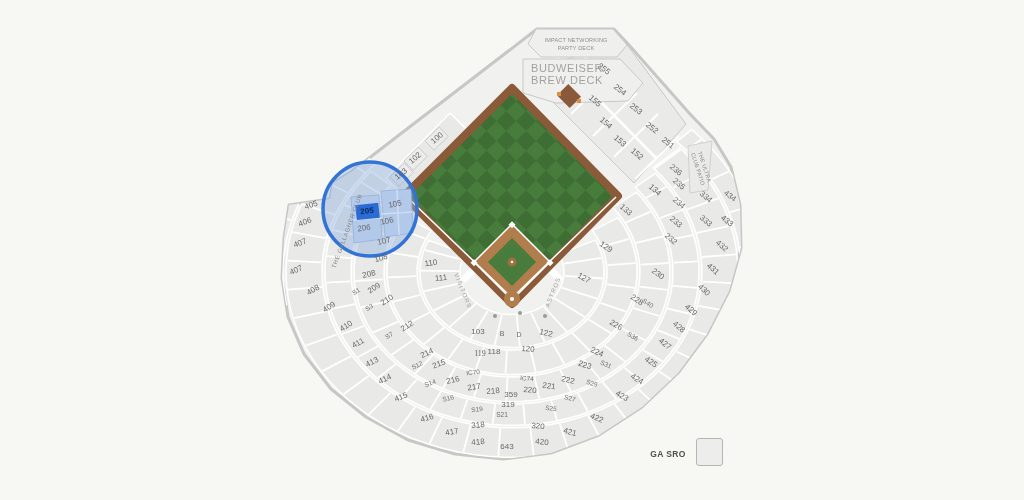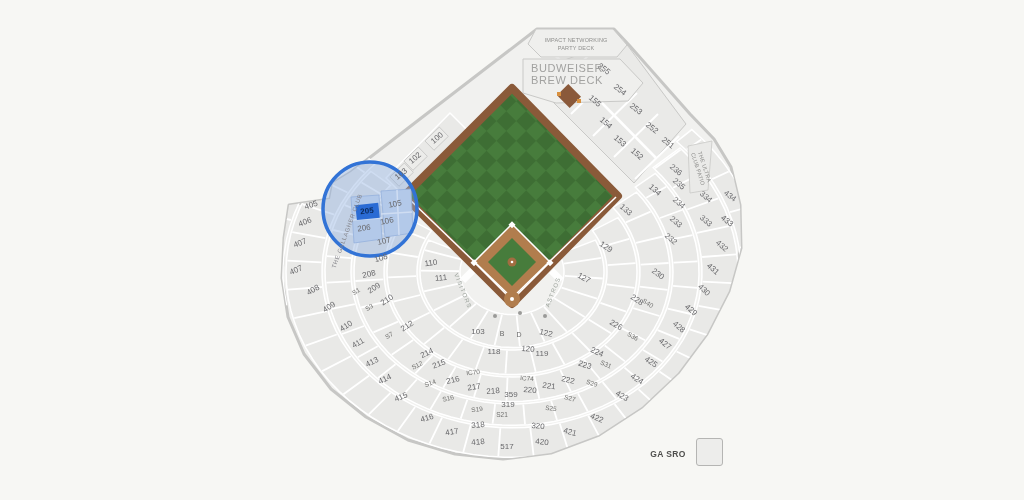--- a/index.html
+++ b/index.html
@@ -239,21 +239,21 @@
       <span style="left: 415px; top: 158px; --r: -40deg;">102</span>
       <span style="left: 401px; top: 174px; --r: -38deg;">103</span>
       <span style="left: 395px; top: 204px; --r: -12deg;">105</span>
       <span style="left: 387px; top: 221px; --r: -12deg;">106</span>
       <span style="left: 384px; top: 241px; --r: -14deg;">107</span>
       <span style="left: 381px; top: 258px; --r: -16deg;">108</span>
       <span style="left: 431px; top: 263px; --r: -8deg;">110</span>
       <span style="left: 441px; top: 278px; --r: -6deg;">111</span>
       <span style="left: 478px; top: 331px; --r: 0deg;">103</span>
       <span style="left: 494px; top: 351px; --r: 0deg;">118</span>
-      <span style="left: 542px; top: 353px; --r: 0deg;">119</span>
+      <span style="left: 480px; top: 353px; font-family: Liberation Serif, serif; --r: 0deg;">119</span>
       <span style="left: 528px; top: 349px; --r: 4deg;">120</span>
       <span style="left: 546px; top: 333px; --r: 12deg;">122</span>
       <span style="left: 584px; top: 278px; --r: 28deg;">127</span>
       <span style="left: 606px; top: 247px; --r: 34deg;">129</span>
       <span style="left: 626px; top: 210px; --r: 40deg;">133</span>
       <span style="left: 655px; top: 190px; --r: 42deg;">134</span>
       <span style="left: 637px; top: 154px; --r: 42deg;">152</span>
       <span style="left: 620px; top: 141px; --r: 42deg;">153</span>
       <span style="left: 606px; top: 123px; --r: 42deg;">154</span>
       <span style="left: 595px; top: 101px; --r: 42deg;">155</span>
@@ -299,21 +299,21 @@
       <span style="left: 313px; top: 290px; --r: -30deg;">408</span>
       <span style="left: 329px; top: 307px; --r: -32deg;">409</span>
       <span style="left: 346px; top: 326px; --r: -32deg;">410</span>
       <span style="left: 358px; top: 343px; --r: -30deg;">411</span>
       <span style="left: 372px; top: 362px; --r: -28deg;">413</span>
       <span style="left: 385px; top: 379px; --r: -26deg;">414</span>
       <span style="left: 401px; top: 397px; --r: -22deg;">415</span>
       <span style="left: 427px; top: 418px; --r: -15deg;">416</span>
       <span style="left: 452px; top: 432px; --r: -10deg;">417</span>
       <span style="left: 478px; top: 442px; --r: -5deg;">418</span>
-      <span style="left: 507px; top: 446px; --r: 0deg;">517</span>
+      <span style="left: 507px; top: 446px; --r: 0deg;">643</span>
       <span style="left: 542px; top: 442px; --r: 6deg;">420</span>
       <span style="left: 570px; top: 432px; --r: 14deg;">421</span>
       <span style="left: 597px; top: 418px; --r: 22deg;">422</span>
       <span style="left: 622px; top: 396px; --r: 30deg;">423</span>
       <span style="left: 637px; top: 379px; --r: 33deg;">424</span>
       <span style="left: 651px; top: 362px; --r: 35deg;">425</span>
       <span style="left: 665px; top: 344px; --r: 38deg;">427</span>
       <span style="left: 679px; top: 327px; --r: 40deg;">428</span>
       <span style="left: 691px; top: 310px; --r: 42deg;">429</span>
       <span style="left: 704px; top: 290px; --r: 44deg;">430</span>

